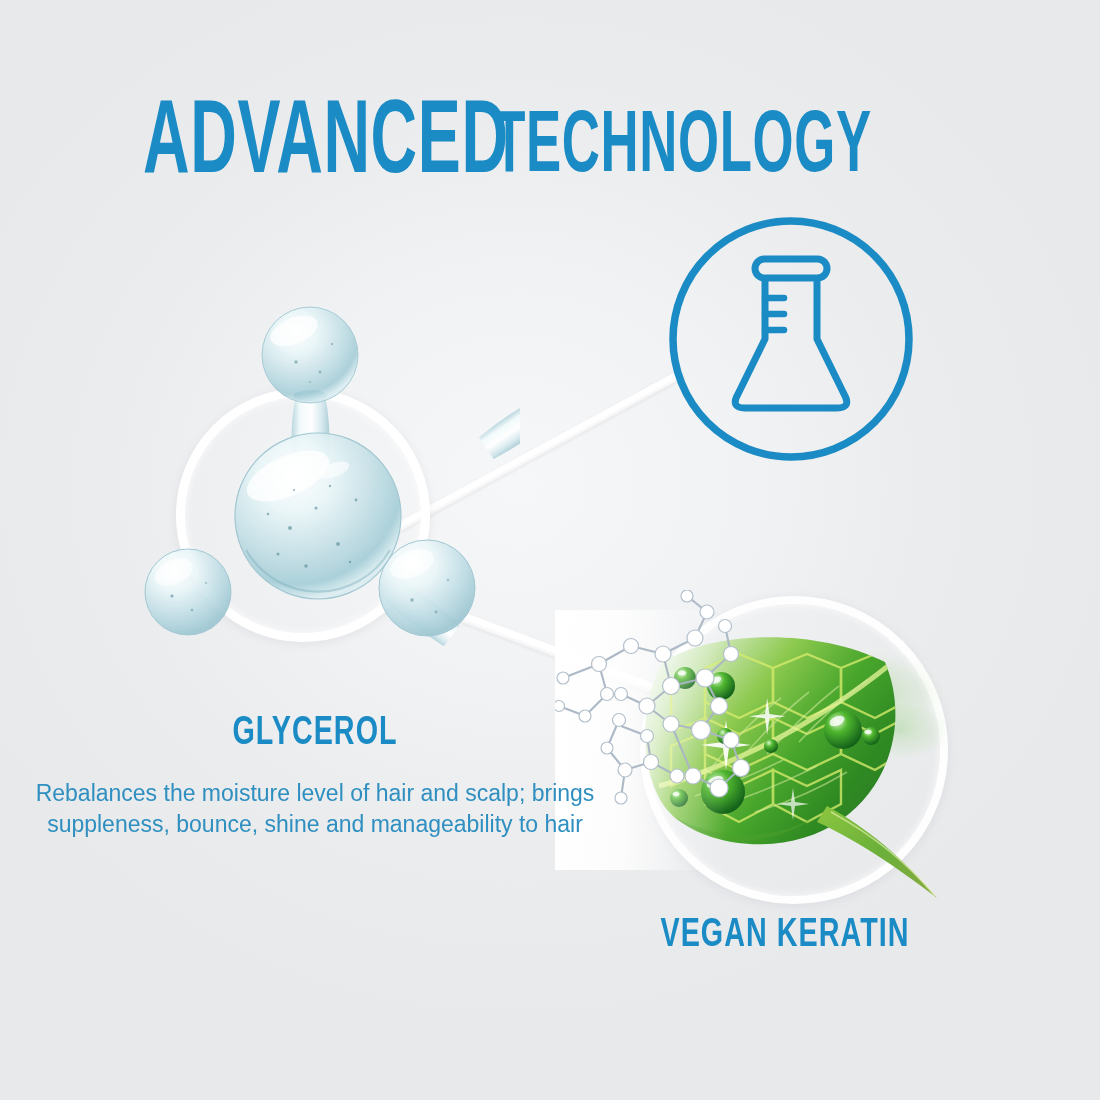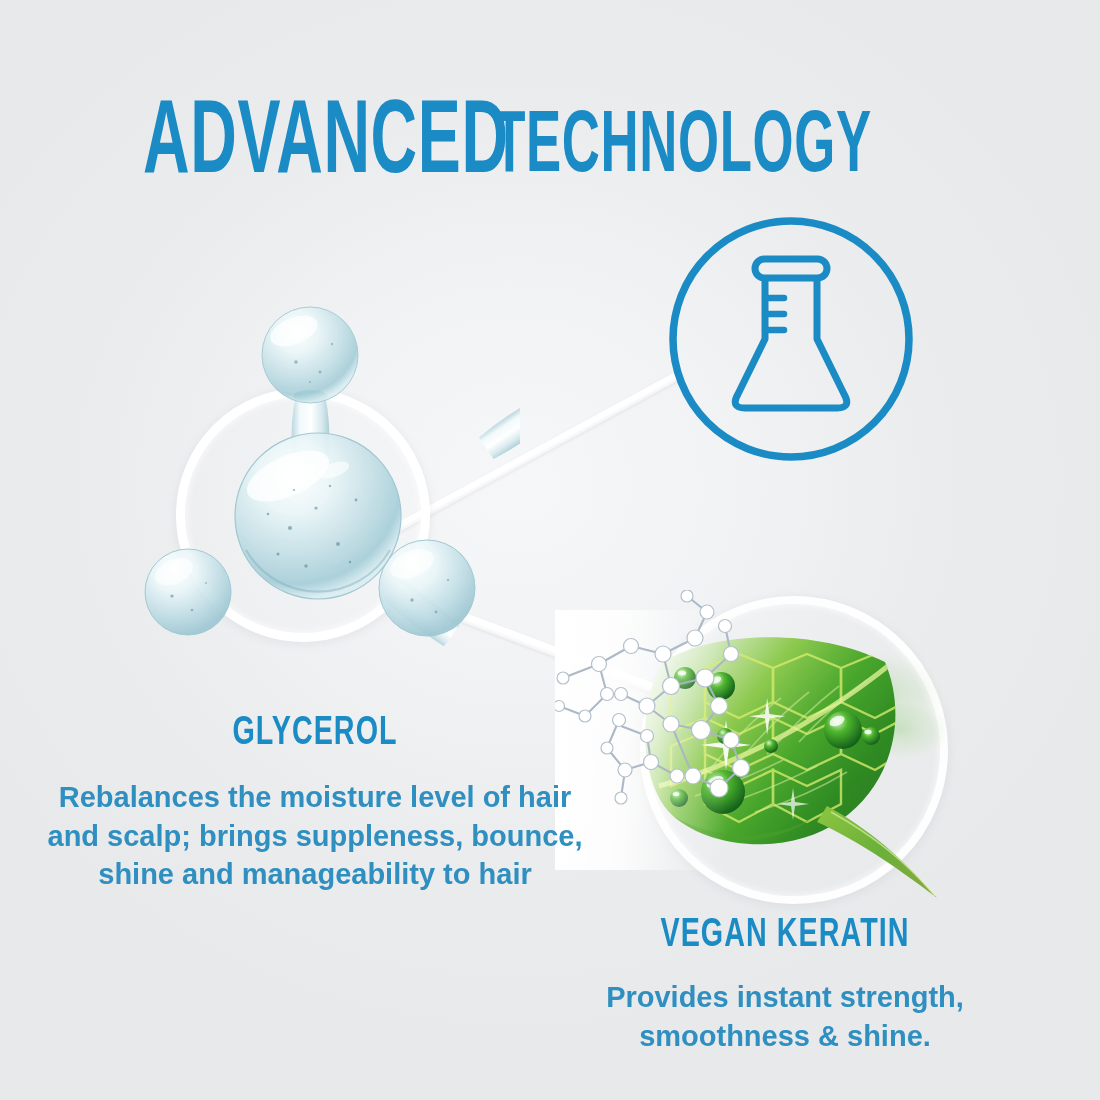--- a/index.html
+++ b/index.html
@@ -83,22 +83,22 @@
     position:absolute;text-align:center;
     color:#1a8bc4;font-weight:700;
     font-family:"Liberation Sans Narrow","Liberation Sans","DejaVu Sans Condensed",sans-serif;
     font-size:41px;line-height:1;letter-spacing:1.5px;
     transform:scaleX(0.70);
     white-space:nowrap;
   }
   .body-txt{
     position:absolute;text-align:center;
     color:#2e8fc0;
-    font-size:29px;line-height:1.33;
-    font-weight:700;
+    font-size:23px;line-height:1.33;
+    font-weight:400;
   }
   #glycerol-label{left:0px;top:710px;width:630px;}
   #glycerol-desc{left:35px;top:778px;width:560px;}
   #keratin-label{left:560px;top:912px;width:450px;}
   #keratin-desc{left:565px;top:978px;width:440px;}
 </style>
 </head>
 <body>
 
 <div id="canvas">
@@ -352,15 +352,14 @@
         <circle cx="66" cy="208" r="6"></circle>
         <circle cx="122" cy="186" r="7"></circle>
       </g>
     </svg>
   </div>
 
   <div class="lbl" id="glycerol-label">GLYCEROL</div>
   <div class="body-txt" id="glycerol-desc">Rebalances the moisture level of hair and scalp; brings suppleness, bounce, shine and manageability to hair</div>
 
   <div class="lbl" id="keratin-label">VEGAN KERATIN</div>
-  <div class="body-txt" id="keratin-desc">Provides instant strength, smoothness &amp; shine.</div>
 
 </div>
 
 </body></html>

